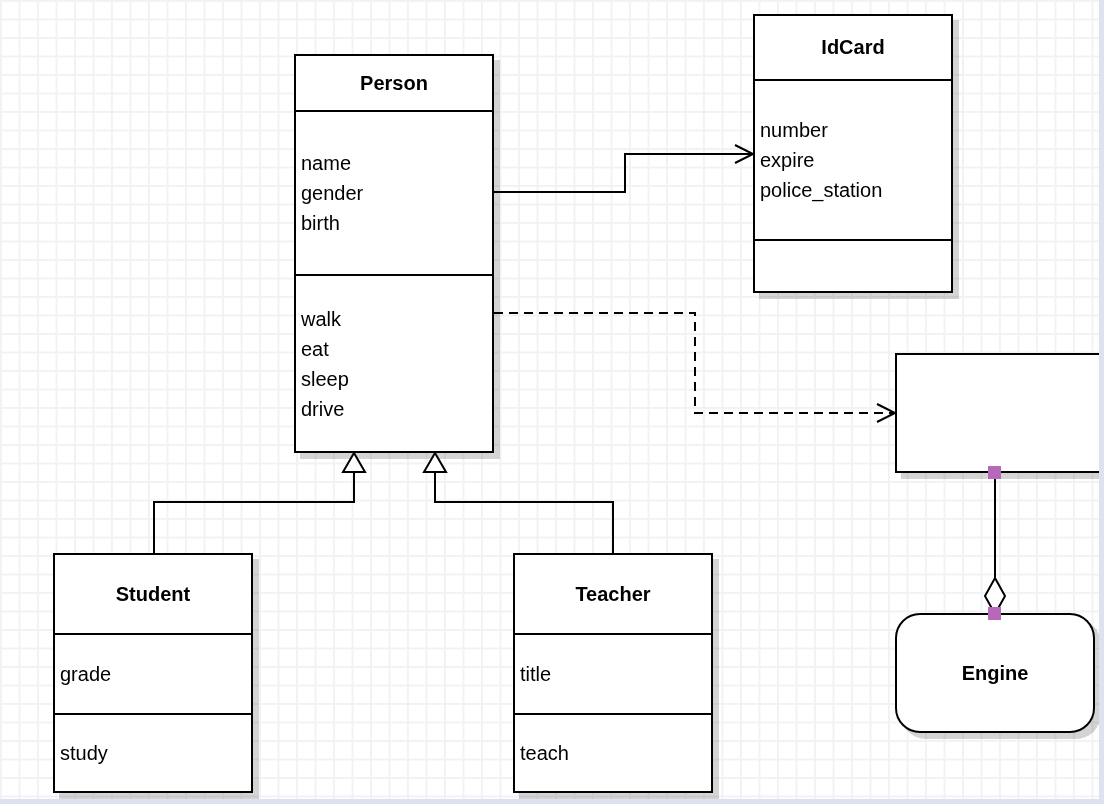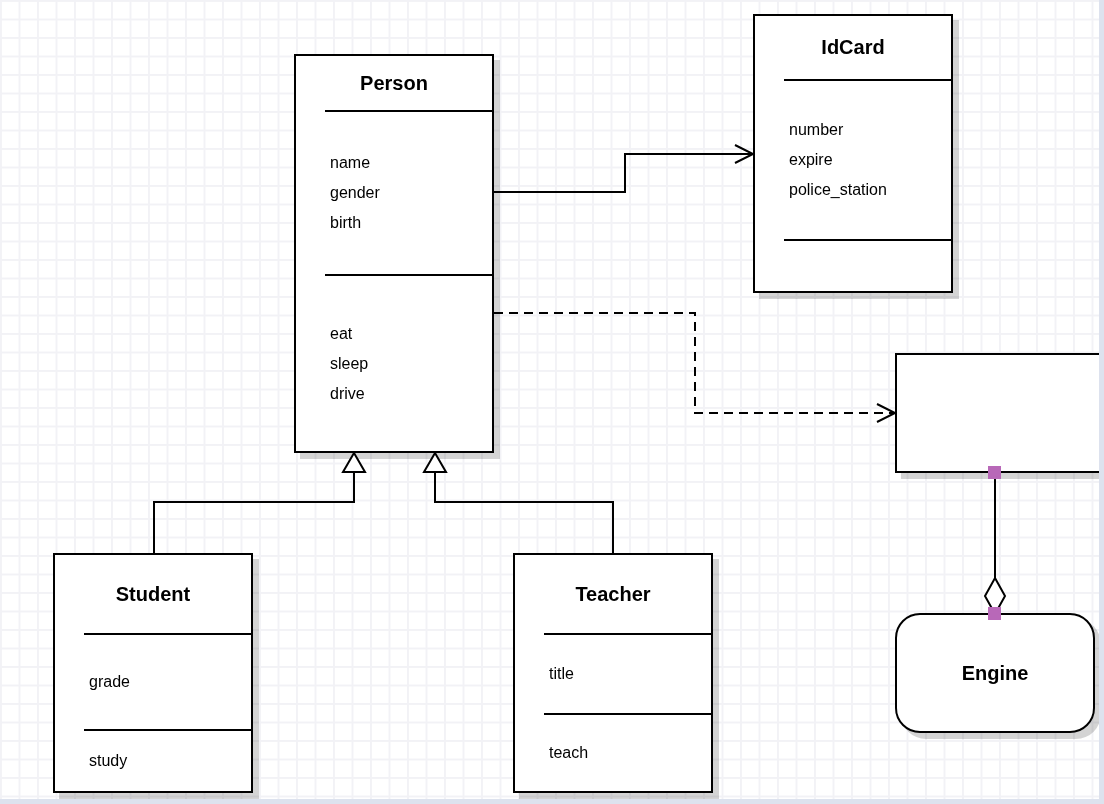--- a/index.html
+++ b/index.html
@@ -27,23 +27,22 @@
   .uml-title{
     display:flex;align-items:center;justify-content:center;
     font-weight:bold;font-size:20px;
     flex:0 0 auto;
   }
   .uml-section{
     border-top:2px solid #000;
     box-sizing:border-box;
     display:flex;flex-direction:column;justify-content:center;
     padding-left:5px;
-    font-size:16px;line-height:30px;
+    font-size:20px;line-height:30px;
     flex:0 0 auto;
-    margin-left:29px;
   }
   .uml-section.grow{flex:1 1 auto;}
   .single-title{flex:1 1 auto;}
   .line{white-space:nowrap;}
   #connectors{position:absolute;left:0;top:0;pointer-events:none;}
   .edge-strip{position:absolute;background:#dde2ee;}
   #edge-right{right:0;top:0;width:5px;height:804px;}
   #edge-bottom{left:0;bottom:0;width:1104px;height:5px;}
 </style>
 </head>
@@ -52,39 +51,40 @@
 <div id="canvas">
 
   <div class="uml-class" style="left:294px;top:54px;width:200px;height:399px;">
     <div class="uml-title" style="height:54px;">Person</div>
     <div class="uml-section" style="height:164px;">
       <div class="line">name</div>
       <div class="line">gender</div>
       <div class="line">birth</div>
     </div>
     <div class="uml-section grow">
+      <div class="line">walk</div>
       <div class="line">eat</div>
       <div class="line">sleep</div>
       <div class="line">drive</div>
     </div>
   </div>
 
   <div class="uml-class" style="left:753px;top:14px;width:200px;height:279px;">
     <div class="uml-title" style="height:63px;">IdCard</div>
     <div class="uml-section" style="height:160px;">
       <div class="line">number</div>
       <div class="line">expire</div>
       <div class="line">police_station</div>
     </div>
     <div class="uml-section grow"></div>
   </div>
 
   <div class="uml-class" style="left:53px;top:553px;width:200px;height:240px;">
     <div class="uml-title" style="height:78px;">Student</div>
-    <div class="uml-section" style="height:96px;">
+    <div class="uml-section" style="height:80px;">
       <div class="line">grade</div>
     </div>
     <div class="uml-section grow">
       <div class="line">study</div>
     </div>
   </div>
 
   <div class="uml-class" style="left:513px;top:553px;width:200px;height:240px;">
     <div class="uml-title" style="height:78px;">Teacher</div>
     <div class="uml-section" style="height:80px;">

